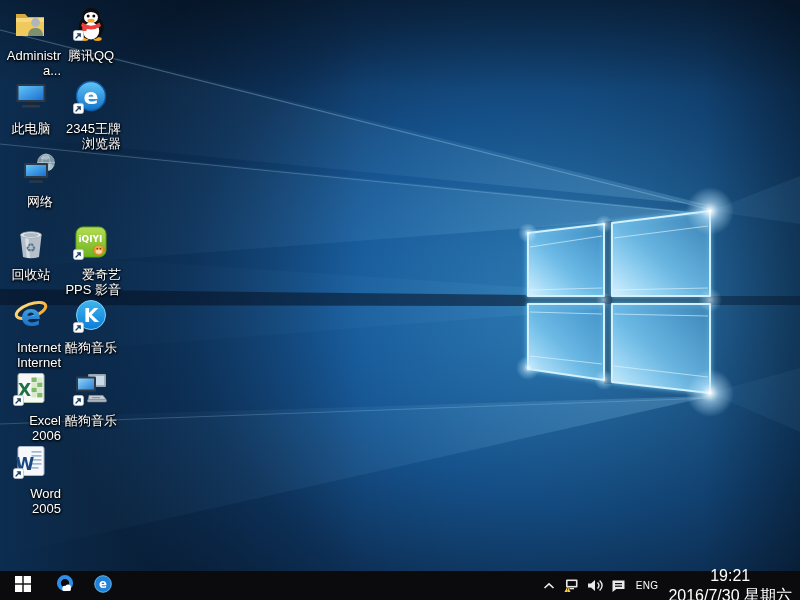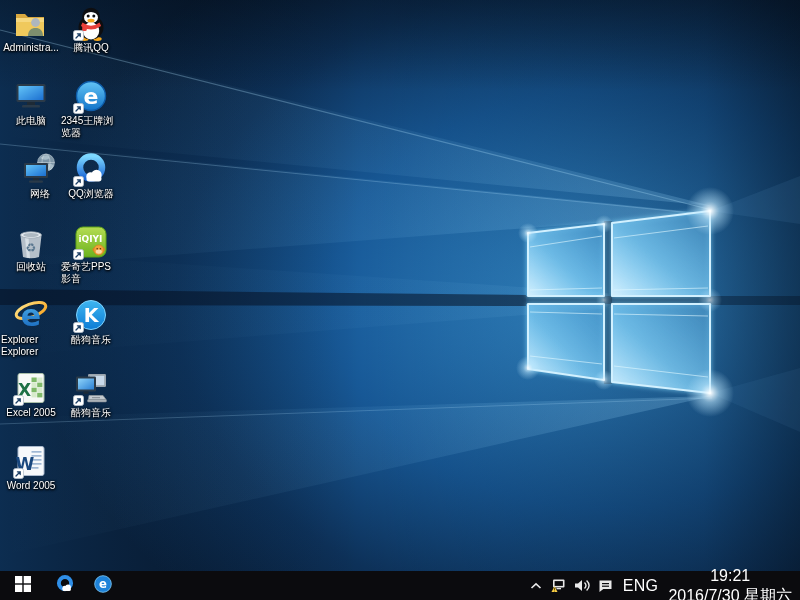--- a/index.html
+++ b/index.html
@@ -5,33 +5,33 @@
   html,body{margin:0;padding:0;background:#000;}
   body{width:800px;height:600px;overflow:hidden;font-family:"Liberation Sans",sans-serif;}
   #screen{position:relative;width:800px;height:600px;overflow:hidden;background:#0a1e38;}
   #wallpaper{position:absolute;left:0;top:0;z-index:0;}
 
   
   .dicon{position:absolute;width:60px;height:72px;display:flex;flex-direction:column;align-items:center;z-index:2;cursor:default;}
   .glyph{width:36px;height:36px;position:relative;flex:0 0 auto;}
   .glyph svg{display:block;}
   .shortcut{position:absolute;left:0px;bottom:0px;width:11px;height:11px;}
-  .dlabel{margin-top:1px;font-size:10px;line-height:1.18;color:#fff;text-align:left;
+  .dlabel{margin-top:7px;font-size:13px;line-height:1.18;color:#fff;text-align:right;
           text-shadow:0 1px 2px #000,0 1px 3px rgba(0,0,0,.9),1px 0 2px rgba(0,0,0,.7);
           max-width:64px;word-break:break-word;}
 
   
   #taskbar{position:absolute;left:0;right:0;bottom:0;height:29px;background:#0b0b0e;z-index:10;
            display:flex;align-items:center;}
   .tbtn{height:29px;display:flex;align-items:center;justify-content:center;}
   #start-button{width:46px;}
   .pinned{width:38px;}
   #tray{margin-left:auto;display:flex;align-items:center;height:29px;}
   .tray-btn{width:23px;height:29px;display:flex;align-items:center;justify-content:center;}
-  #lang-indicator{font-size:16px;color:#fff;padding:0 6px;letter-spacing:.3px;}
+  #lang-indicator{font-size:10px;color:#fff;padding:0 6px;letter-spacing:.3px;}
   #clock{color:#fff;font-size:16px;text-align:center;line-height:1.25;padding:0 8px 0 4px;white-space:nowrap;}
 </style>
 </head>
 <body>
 
 <div id="screen">
 
   <svg id="wallpaper" width="800" height="600" viewBox="0 0 800 600">
     <defs>
       <radialGradient id="bg" cx="76%" cy="50%" r="72%">
@@ -212,43 +212,20 @@
         <line x1="15.5" y1="11.5" x2="32.5" y2="11.5" stroke="#ebf2f6" stroke-opacity="0.5" stroke-width="0.8"></line>
         <rect x="2" y="12" width="24" height="15" rx="1.2" fill="#2a3a49"></rect>
         <rect x="4" y="14" width="20" height="11" fill="url(#scrB)"></rect>
         <rect x="11" y="27" width="6" height="2.6" fill="#1d2a36"></rect>
         <rect x="7" y="29.6" width="14" height="2.2" rx="1" fill="#2a3a49"></rect>
       </svg>
     </div>
     <div class="dlabel">网络</div>
   </div>
 
-  <div class="dicon" style="left:61px;top:151px">
-    <div class="glyph">
-      <svg width="36" height="36" viewBox="0 0 36 36">
-        <defs>
-            <linearGradient id="gqqb" x1="0" y1="0" x2="0" y2="1">
-          <stop offset="0%" stop-color="#7dd8ff"></stop>
-              <stop offset="100%" stop-color="#1b66d6"></stop>
-            </linearGradient>
-          </defs>
-        <circle cx="18" cy="16.5" r="11" fill="none" stroke="url(#gqqb)" stroke-width="6.5"></circle>
-        <circle cx="17.5" cy="25.5" r="4.2" fill="#fff"></circle>
-        <circle cx="23.5" cy="24" r="5.2" fill="#fff"></circle>
-        <rect x="13.5" y="25" width="15" height="5.5" rx="2.7" fill="#fff"></rect>
-      </svg>
-      <div class="shortcut">
-        <svg width="11" height="11" viewBox="0 0 11 11">
-            <rect x="0.5" y="0.5" width="10" height="10" rx="2" fill="#fff" stroke="#b8c2cc" stroke-width="0.8"></rect>
-            <path d="M3 8 L7.2 3.8 M7.2 3.8 H4.4 M7.2 3.8 V6.6" stroke="#1c3f66" stroke-width="1.3" fill="none" stroke-linecap="round"></path>
-          </svg>
-      </div>
-    </div>
-    <div class="dlabel">QQ浏览器</div>
-  </div>
 
   <div class="dicon" style="left:1px;top:224px">
     <div class="glyph">
       <svg width="36" height="36" viewBox="0 0 36 36">
         <path d="M7.5 11.5 L10 33 Q18 35.5 26 33 L28.5 11.5 Q18 15 7.5 11.5 z" fill="#c3ccd4" opacity="0.92"></path>
         <path d="M12 13.2 L13.8 33.6 L17 34.2 L15.5 13.6 z" fill="#dde4ea" opacity="0.85"></path>
         <ellipse cx="18" cy="11" rx="10.5" ry="3.2" fill="#e7edf2" stroke="#9aa6b1" stroke-width="0.8"></ellipse>
         <ellipse cx="18" cy="11" rx="7.8" ry="2.1" fill="#aeb9c2"></ellipse>
         <text x="18" y="28" font-size="12" text-anchor="middle" fill="#5b7890" font-family="DejaVu Sans, sans-serif">♻</text>
       </svg>
@@ -294,21 +271,21 @@
             </linearGradient>
           <linearGradient id="gsw" x1="0" y1="0" x2="1" y2="1">
             <stop offset="0%" stop-color="#ffe082"></stop>
               <stop offset="100%" stop-color="#f9a825"></stop>
             </linearGradient>
         </defs>
         <ellipse cx="18" cy="13.5" rx="15.5" ry="6.5" fill="none" stroke="url(#gsw)" stroke-width="3" transform="rotate(-20 18 13.5)"></ellipse>
         <text x="18" y="29" font-size="30" font-weight="bold" fill="url(#gie)" text-anchor="middle" font-family="DejaVu Sans, sans-serif">e</text>
       </svg>
     </div>
-    <div class="dlabel">Explorer Explorer</div>
+    <div class="dlabel">Internet Internet</div>
   </div>
 
   <div class="dicon" style="left:61px;top:297px">
     <div class="glyph">
       <svg width="36" height="36" viewBox="0 0 36 36">
         <defs>
             <linearGradient id="gkg" x1="0" y1="0" x2="0" y2="1">
           <stop offset="0%" stop-color="#3fb6f0"></stop>
               <stop offset="100%" stop-color="#0c7cd5"></stop>
             </linearGradient>
@@ -340,21 +317,21 @@
           <rect x="24.2" y="22.8" width="5.2" height="4.6" fill="#7fb969"></rect>
         <text x="11.5" y="26" font-size="17" font-weight="bold" fill="#1e7145" text-anchor="middle" font-family="DejaVu Sans, sans-serif">X</text>
       </svg>
       <div class="shortcut">
         <svg width="11" height="11" viewBox="0 0 11 11">
             <rect x="0.5" y="0.5" width="10" height="10" rx="2" fill="#fff" stroke="#b8c2cc" stroke-width="0.8"></rect>
             <path d="M3 8 L7.2 3.8 M7.2 3.8 H4.4 M7.2 3.8 V6.6" stroke="#1c3f66" stroke-width="1.3" fill="none" stroke-linecap="round"></path>
           </svg>
       </div>
     </div>
-    <div class="dlabel">Excel 2005</div>
+    <div class="dlabel">Excel 2006</div>
   </div>
 
   <div class="dicon" style="left:61px;top:370px">
     <div class="glyph">
       <svg width="36" height="36" viewBox="0 0 36 36">
         <defs>
             <linearGradient id="scrC" x1="0" y1="0" x2="1" y2="1">
           <stop offset="0%" stop-color="#8fd4fa"></stop>
               <stop offset="100%" stop-color="#2a7fd4"></stop>
             </linearGradient>

